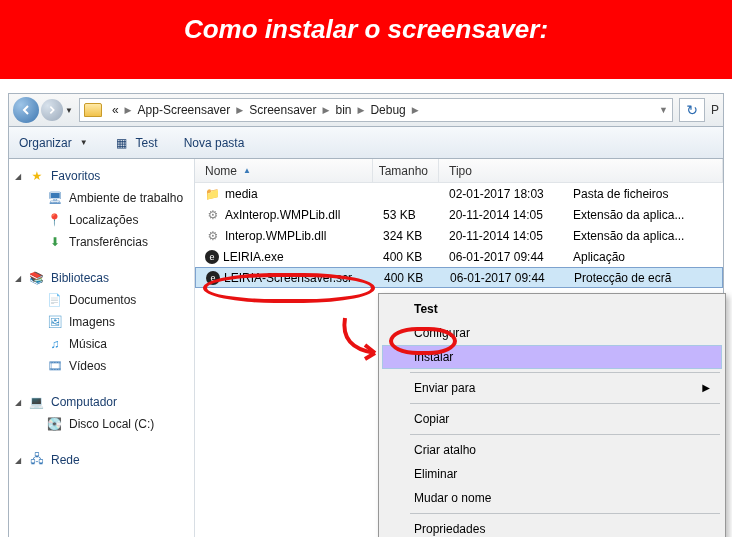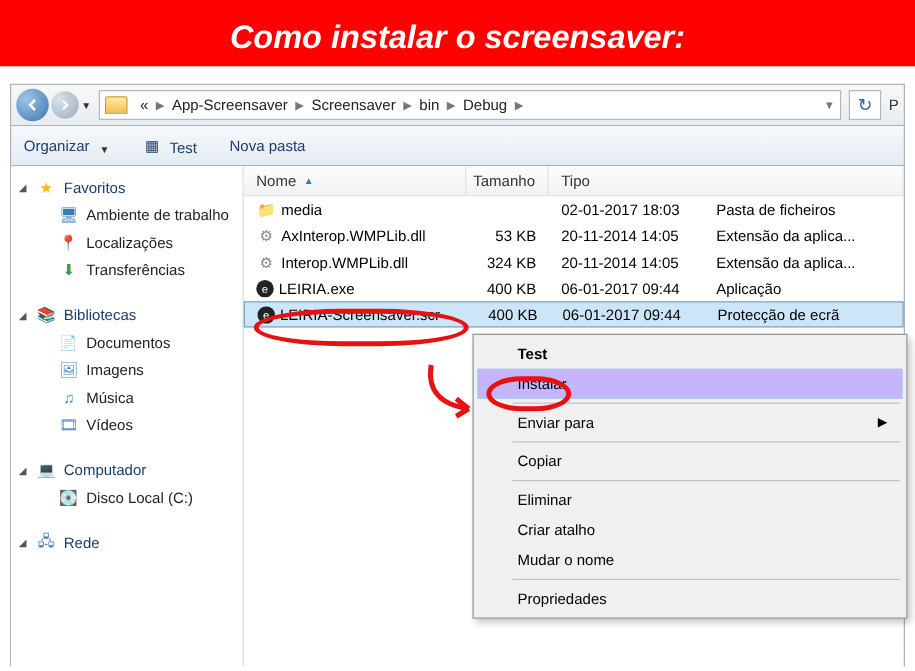--- a/index.html
+++ b/index.html
@@ -1,31 +1,31 @@
 <!DOCTYPE html>
 <html><head>
 <meta charset="utf-8">
 <style>
 * { margin: 0; padding: 0; box-sizing: border-box; font-family: "Segoe UI", Tahoma, sans-serif; }
 body { width: 732px; height: 537px; background: #fff; overflow: hidden; font-size: 12px; }
 
-.banner { background: #ff0000; color: #fff; text-align: center; font-size: 26px; font-weight: bold; padding: 14px 0 8px; font-style: italic; }
+.banner { background: #ff0000; color: #fff; text-align: center; font-size: 26px; font-weight: bold; padding: 14px 0 34px; font-style: italic; }
 
 .nav-row { display: flex; align-items: center; background: linear-gradient(#f8f8f8,#e8ecef); border: 1px solid #a8b4c0; height: 34px; padding: 0 4px; margin: 14px 8px 0 8px; }
 .nav-back { width: 26px; height: 26px; border-radius: 50%; background: radial-gradient(circle at 30% 30%, #9ec5e8, #3d76b0); display:flex;align-items:center;justify-content:center;}
 .nav-fwd { width: 22px; height: 22px; border-radius: 50%; background: radial-gradient(circle at 30% 30%, #d8e2ec, #9caabb); display:flex;align-items:center;justify-content:center;margin-left:2px;}
 .breadcrumb { flex: 1; display: flex; align-items: center; background: #fff; border: 1px solid #b0bac4; height: 24px; margin: 0 6px; padding: 0 4px; }
 .bc-seg { padding: 0 6px; color: #222; }
 .bc-sep { color: #777; font-size: 9px; }
 .folder-ico { width: 18px; height: 14px; background: linear-gradient(#ffe9a6,#f1c24b); border-radius: 2px 2px 0 0; margin-right: 4px; border:1px solid #c99b2a;}
 .refresh { width: 26px; height: 24px; border:1px solid #b0bac4; background:#fff; display:flex;align-items:center;justify-content:center;color:#2a6ab0;font-size:14px;}
 .cutoff { width: 14px; color:#333; padding-left:6px; }
 
 .toolbar { display: flex; align-items: center; background: linear-gradient(#f6f9fc,#e4ebf2); border: 1px solid #a8b4c0; border-top:none; height: 32px; padding: 0 10px; margin: 0 8px; gap: 26px; }
-.tool-item { display: flex; align-items: flex-end; gap: 6px; color: #1a3e6e; }
+.tool-item { display: flex; align-items: center; gap: 6px; color: #1a3e6e; }
 .tool-arrow { font-size: 8px; color: #333; margin-left: 2px; }
 
 .main { display: flex; margin: 0 8px; border-left:1px solid #a8b4c0; border-right:1px solid #a8b4c0; height: 400px; }
 .sidebar { width: 186px; background: #fff; border-right: 1px solid #d8dee4; padding: 6px 0; }
 .side-group { margin-bottom: 14px; }
 .side-head { display: flex; align-items: center; gap: 6px; padding: 3px 8px 3px 20px; color: #1a3e6e; position:relative;}
 .side-head::before { content:"◢"; position:absolute; left:6px; font-size:8px; color:#555; transform: rotate(0deg);}
 .side-item { display: flex; align-items: center; gap: 6px; padding: 3px 8px 3px 38px; color: #222; }
 .ico { width: 16px; height: 16px; display:inline-flex; align-items:center; justify-content:center; font-size:12px;}
 .star{color:#f2b90c;} .desk{color:#3a7ab8;} .pin{color:#3a7ab8;} .dl{color:#3a9b4a;}
@@ -35,21 +35,21 @@
 .content { flex: 1; position: relative; }
 .headers { display: flex; border-bottom: 1px solid #e0e4e8; background: linear-gradient(#fcfcfc,#f0f2f4); height: 24px; align-items: center; }
 .hcol { padding: 0 10px; color: #333; border-right: 1px solid #e0e4e8; height:100%; display:flex; align-items:center;}
 .col-name { width: 178px; } .col-size { width: 66px; text-align:right; justify-content:flex-end;} .col-date { width: 124px; } .col-type { flex:1; }
 .sort-ind { font-size:8px; color:#3a7ab8; margin-left:6px;}
 
 .rows { }
 .row { display: flex; align-items: center; height: 21px; }
 .row.sel { background: #cde6f7; border: 1px solid #7da2ce; }
 .cell { padding: 0 10px; overflow:hidden; white-space:nowrap; text-overflow:ellipsis;}
-.c-name { width: 178px; display:flex; align-items:center; gap:4px;} .c-size { width: 66px; text-align:right;} .c-date { width: 124px; } .c-type { flex:1; }
+.c-name { width: 178px; display:flex; align-items:center; gap:4px;} .c-size { width: 66px; text-align:left;} .c-date { width: 124px; } .c-type { flex:1; }
 .fico { width:16px; height:16px; display:inline-flex;align-items:center;justify-content:center;}
 .folder{color:#f1c24b;} .dll{color:#888;} .exe{background:#222;color:#fff;border-radius:50%;width:14px;height:14px;font-size:9px;}
 
 .circle1 { position:absolute; left:8px; top:114px; width:172px; height:30px; border:4px solid #e81111; border-radius:50%/60%; pointer-events:none;}
 .circle2 { position:absolute; left:194px; top:168px; width:68px; height:28px; border:4px solid #e81111; border-radius:50%/60%; pointer-events:none; z-index:30;}
 .arrow-ann { position:absolute; left:140px; top:154px; pointer-events:none; z-index:30;}
 
 .ctxmenu { position:absolute; left:183px; top:134px; width:348px; background:#f0f0f0; border:1px solid #979797; box-shadow: 3px 3px 6px rgba(0,0,0,0.25); padding: 3px; z-index:20;}
 .ctx-item { padding: 5px 20px 5px 32px; color:#000; position:relative;}
 .ctx-item.hover { background:#c4b5fd; border:1px solid #a8c8e4; padding: 4px 19px 4px 31px;}
@@ -225,27 +225,28 @@
     </div>
 
     <div class="circle1"></div>
     <svg class="arrow-ann" width="60" height="50">
         <path d="M10 5 Q 5 35 40 40" stroke="#e81111" stroke-width="4" fill="none"></path>
         <path d="M40 40 L30 32 M40 40 L30 46" stroke="#e81111" stroke-width="4" fill="none"></path>
       </svg>
 
     <div class="ctxmenu">
       <div class="ctx-item bold">Test</div>
+      <div class="ctx-item">Configurar</div>
       <div class="ctx-item hover">Instalar</div>
       <div class="ctx-sep"></div>
       <div class="ctx-item"><span>Enviar para</span><span class="ctx-sub">▶</span></div>
       <div class="ctx-sep"></div>
       <div class="ctx-item">Copiar</div>
       <div class="ctx-sep"></div>
+      <div class="ctx-item">Criar atalho</div>
       <div class="ctx-item">Eliminar</div>
-      <div class="ctx-item">Criar atalho</div>
       <div class="ctx-item">Mudar o nome</div>
       <div class="ctx-sep"></div>
       <div class="ctx-item">Propriedades</div>
     </div>
     <div class="circle2"></div>
   </div>
 </div>
 
 </body></html>

